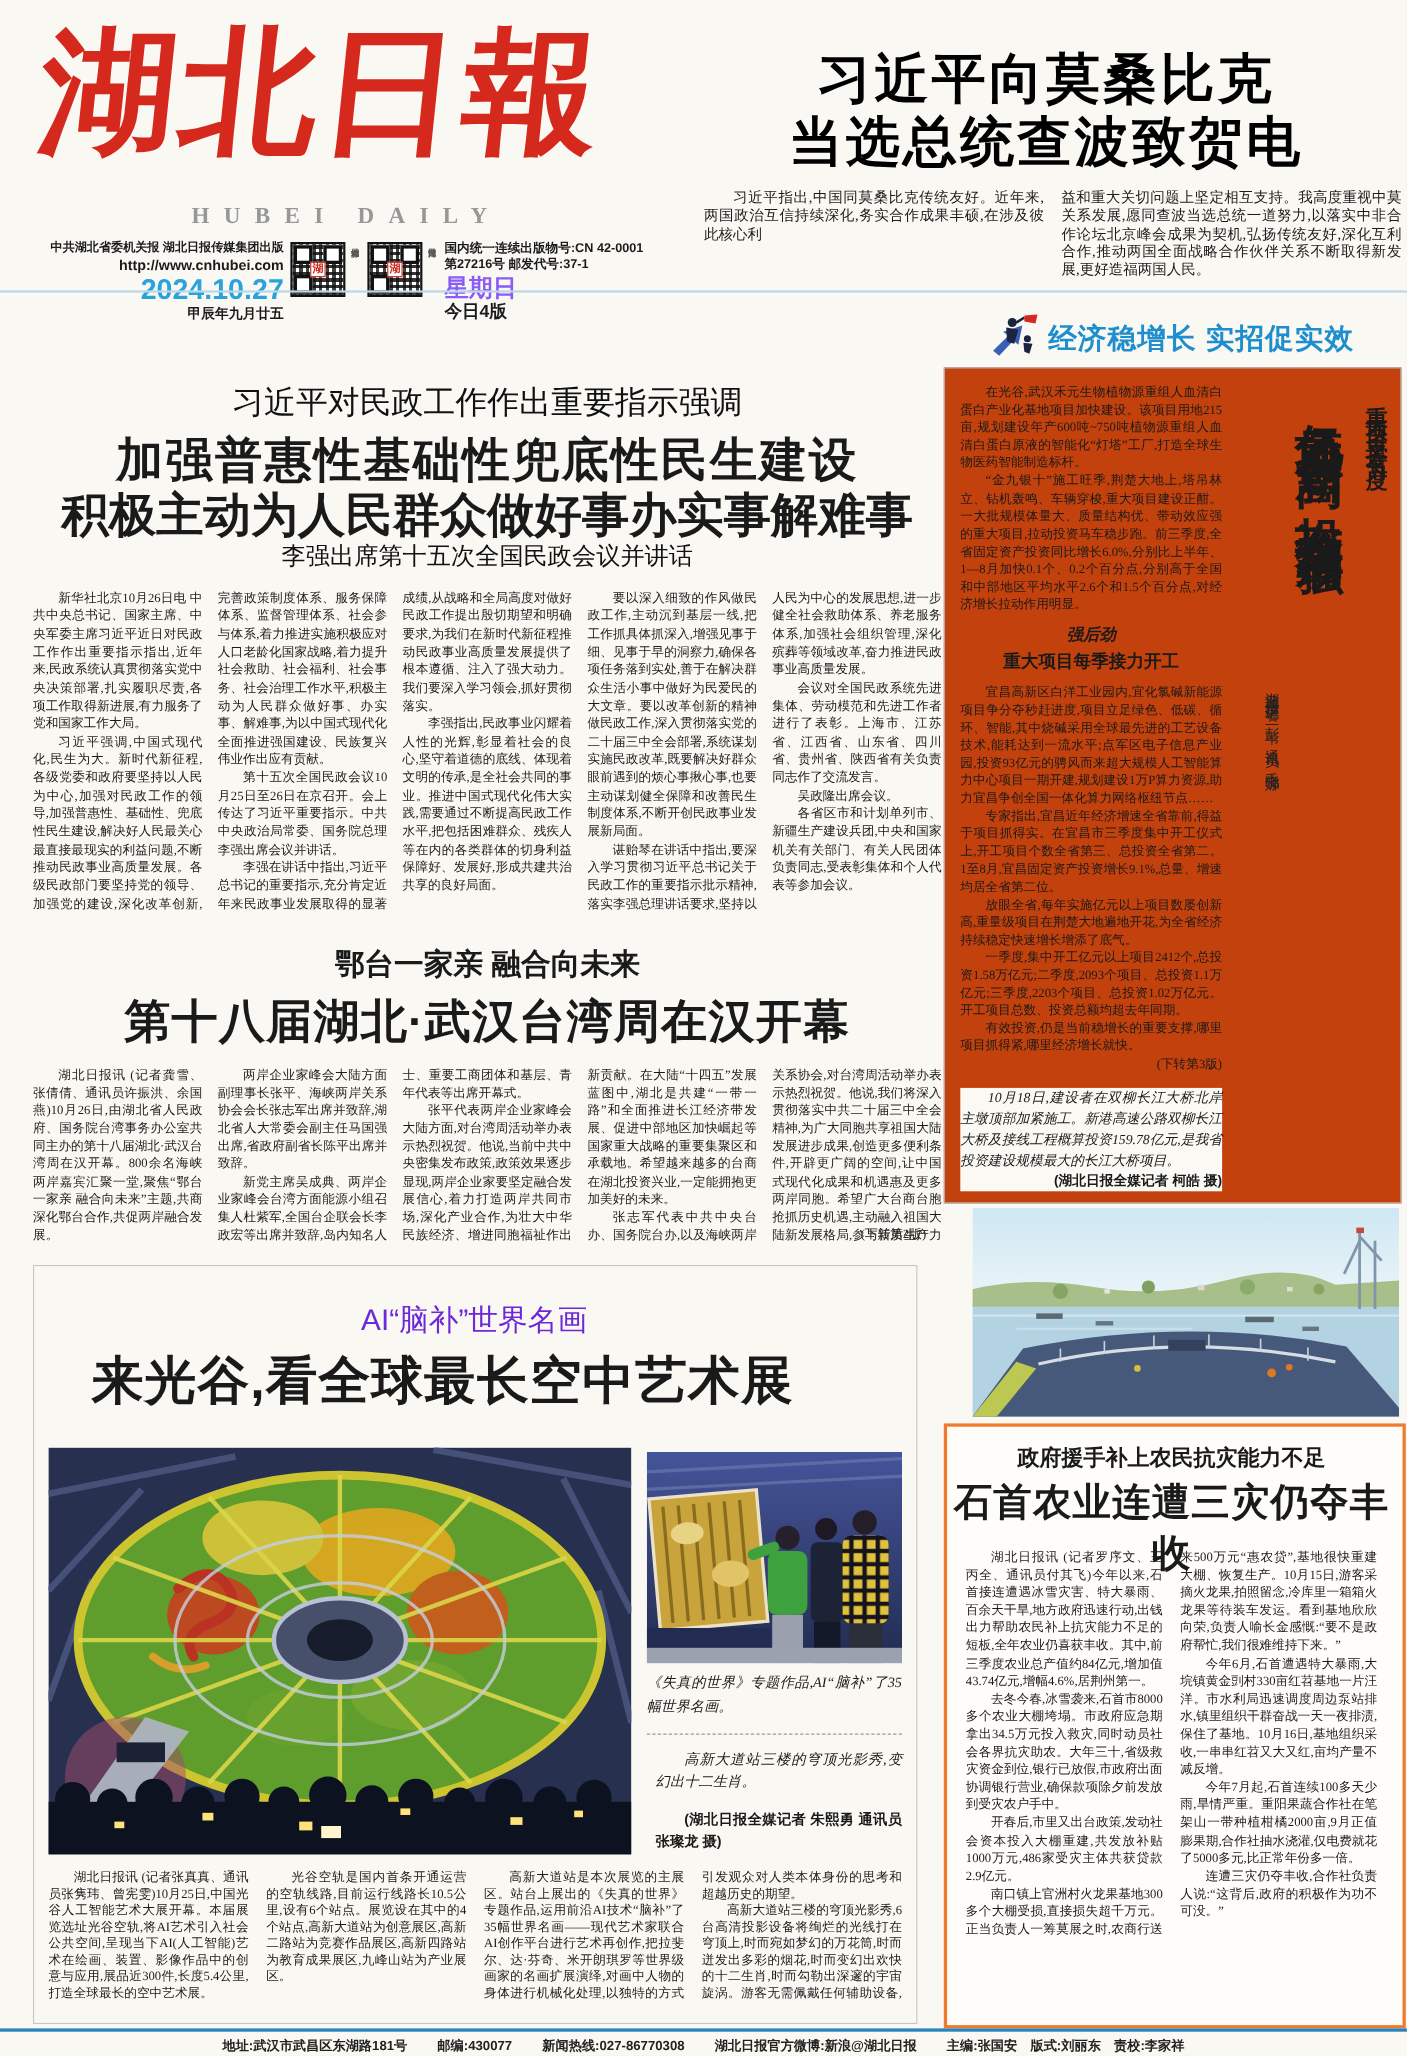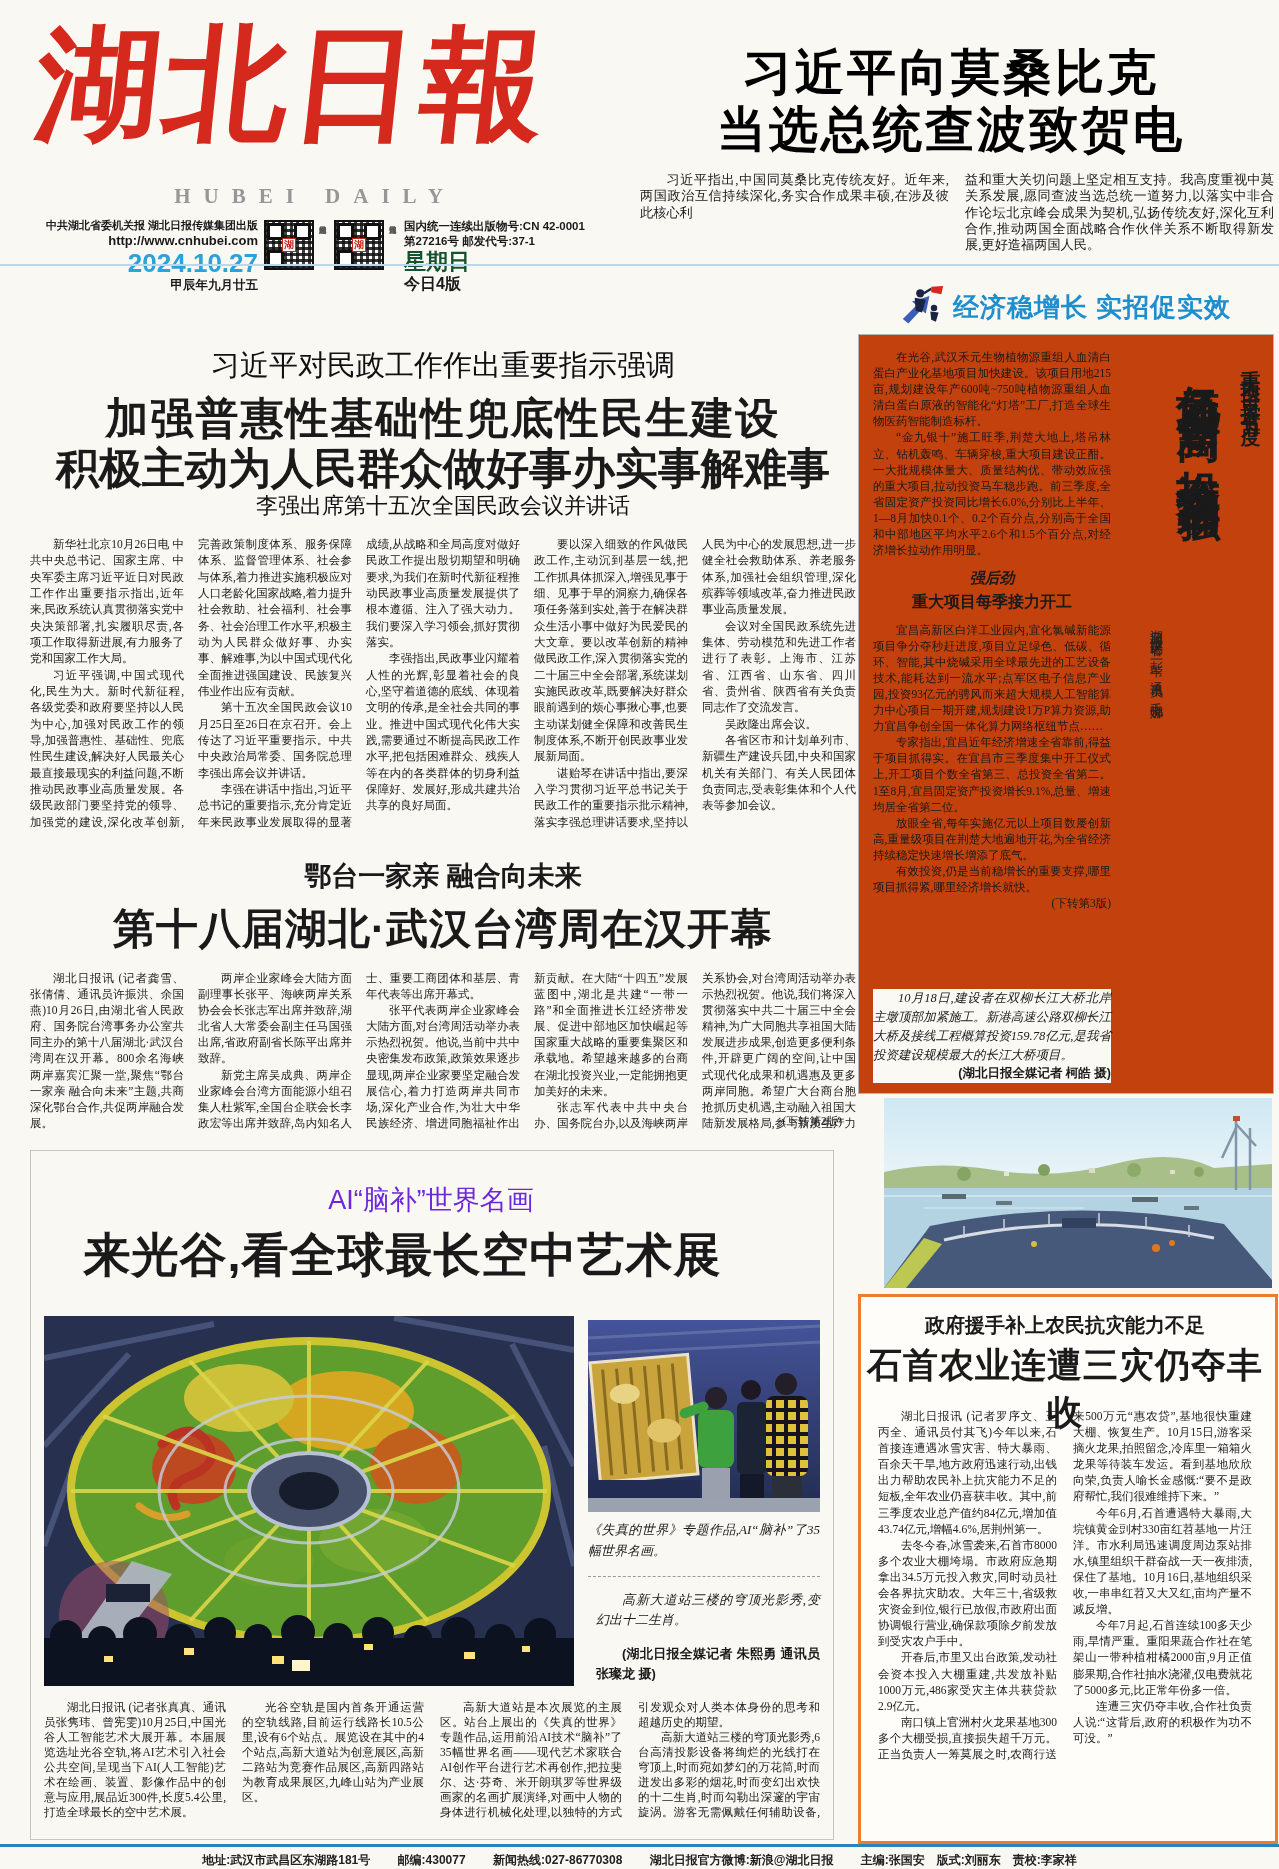--- a/index.html
+++ b/index.html
@@ -24,21 +24,21 @@
   .qr{width:46px;height:46px;border:2px solid #111;position:relative;background:
       repeating-linear-gradient(0deg,rgba(17,17,17,.85) 0 3px,transparent 3px 6px),
       repeating-linear-gradient(90deg,rgba(17,17,17,.8) 0 3px,#fff 3px 6px);}
   .qr i{position:absolute;width:11px;height:11px;border:3px solid #111;background:#fff;}
   .qr i.tl{left:1px;top:1px;} .qr i.tr{right:1px;top:1px;} .qr i.bl{left:1px;bottom:1px;}
   .qr b{position:absolute;left:50%;top:50%;transform:translate(-50%,-50%);background:#fff;
         color:#c4251a;font-size:10px;line-height:1;padding:1px;border:1px solid #c4251a;}
   .qr-label{writing-mode:vertical-rl;font-size:7.5px;color:#555;line-height:1.1;}
   .pub-right{left:404px;top:219px;width:190px;line-height:1.3;}
   .pub-right .l1,.pub-right .l2{font-size:11.5px;font-weight:bold;}
-  .pub-right .weekday{font-size:22px;font-weight:bold;color:#14532d;line-height:1.15;}
+  .pub-right .weekday{font-size:22px;font-weight:bold;color:#8b5cf6;line-height:1.15;}
   .pub-right .l4{font-size:16px;font-weight:bold;}
 
   
   .top-story-hl{left:628px;top:44px;width:646px;text-align:center;font-weight:900;
                 font-size:49px;line-height:1.16;letter-spacing:3px;color:#000;}
   .top-story-body{left:640px;top:172px;width:634px;display:flex;gap:16px;
                   font-family:"Liberation Serif",serif;font-size:13.2px;line-height:1.24;text-align:justify;}
   .top-story-body>div{flex:1;}
 
   .sepline{left:0;top:264px;width:1279px;height:2px;background:#b9d8e9;}
@@ -217,20 +217,21 @@
       <div>
           <p>在光谷,武汉禾元生物植物源重组人血清白蛋白产业化基地项目加快建设。该项目用地215亩,规划建设年产600吨~750吨植物源重组人血清白蛋白原液的智能化“灯塔”工厂,打造全球生物医药智能制造标杆。</p>
           <p>“金九银十”施工旺季,荆楚大地上,塔吊林立、钻机轰鸣、车辆穿梭,重大项目建设正酣。一大批规模体量大、质量结构优、带动效应强的重大项目,拉动投资马车稳步跑。前三季度,全省固定资产投资同比增长6.0%,分别比上半年、1—8月加快0.1个、0.2个百分点,分别高于全国和中部地区平均水平2.6个和1.5个百分点,对经济增长拉动作用明显。</p>
         </div>
       <div class="econ-sub1 kai">强后劲</div>
       <div class="econ-sub2">重大项目每季接力开工</div>
       <div>
           <p>宜昌高新区白洋工业园内,宜化氯碱新能源项目争分夺秒赶进度,项目立足绿色、低碳、循环、智能,其中烧碱采用全球最先进的工艺设备技术,能耗达到一流水平;点军区电子信息产业园,投资93亿元的骋风而来超大规模人工智能算力中心项目一期开建,规划建设1万P算力资源,助力宜昌争创全国一体化算力网络枢纽节点……</p>
           <p>专家指出,宜昌近年经济增速全省靠前,得益于项目抓得实。在宜昌市三季度集中开工仪式上,开工项目个数全省第三、总投资全省第二。1至8月,宜昌固定资产投资增长9.1%,总量、增速均居全省第二位。</p>
           <p>放眼全省,每年实施亿元以上项目数屡创新高,重量级项目在荆楚大地遍地开花,为全省经济持续稳定快速增长增添了底气。</p>
+          <p>一季度,集中开工亿元以上项目2412个,总投资1.58万亿元;二季度,2093个项目、总投资1.1万亿元;三季度,2203个项目、总投资1.02万亿元。开工项目总数、投资总额均超去年同期。</p>
           <p>有效投资,仍是当前稳增长的重要支撑,哪里项目抓得紧,哪里经济增长就快。</p>
         </div>
       <p class="econ-jump">(下转第3版)</p>
     </div>
     <div class="econ-caption kai">
       <p>10月18日,建设者在双柳长江大桥北岸主墩顶部加紧施工。新港高速公路双柳长江大桥及接线工程概算投资159.78亿元,是我省投资建设规模最大的长江大桥项目。</p>
       <p class="credit">(湖北日报全媒记者 柯皓 摄)</p>
     </div>
     <div class="v-kicker">重大项目支撑有力度</div>
     <div class="v-headline">亿元项目创新高　投资拉动后劲强</div>

